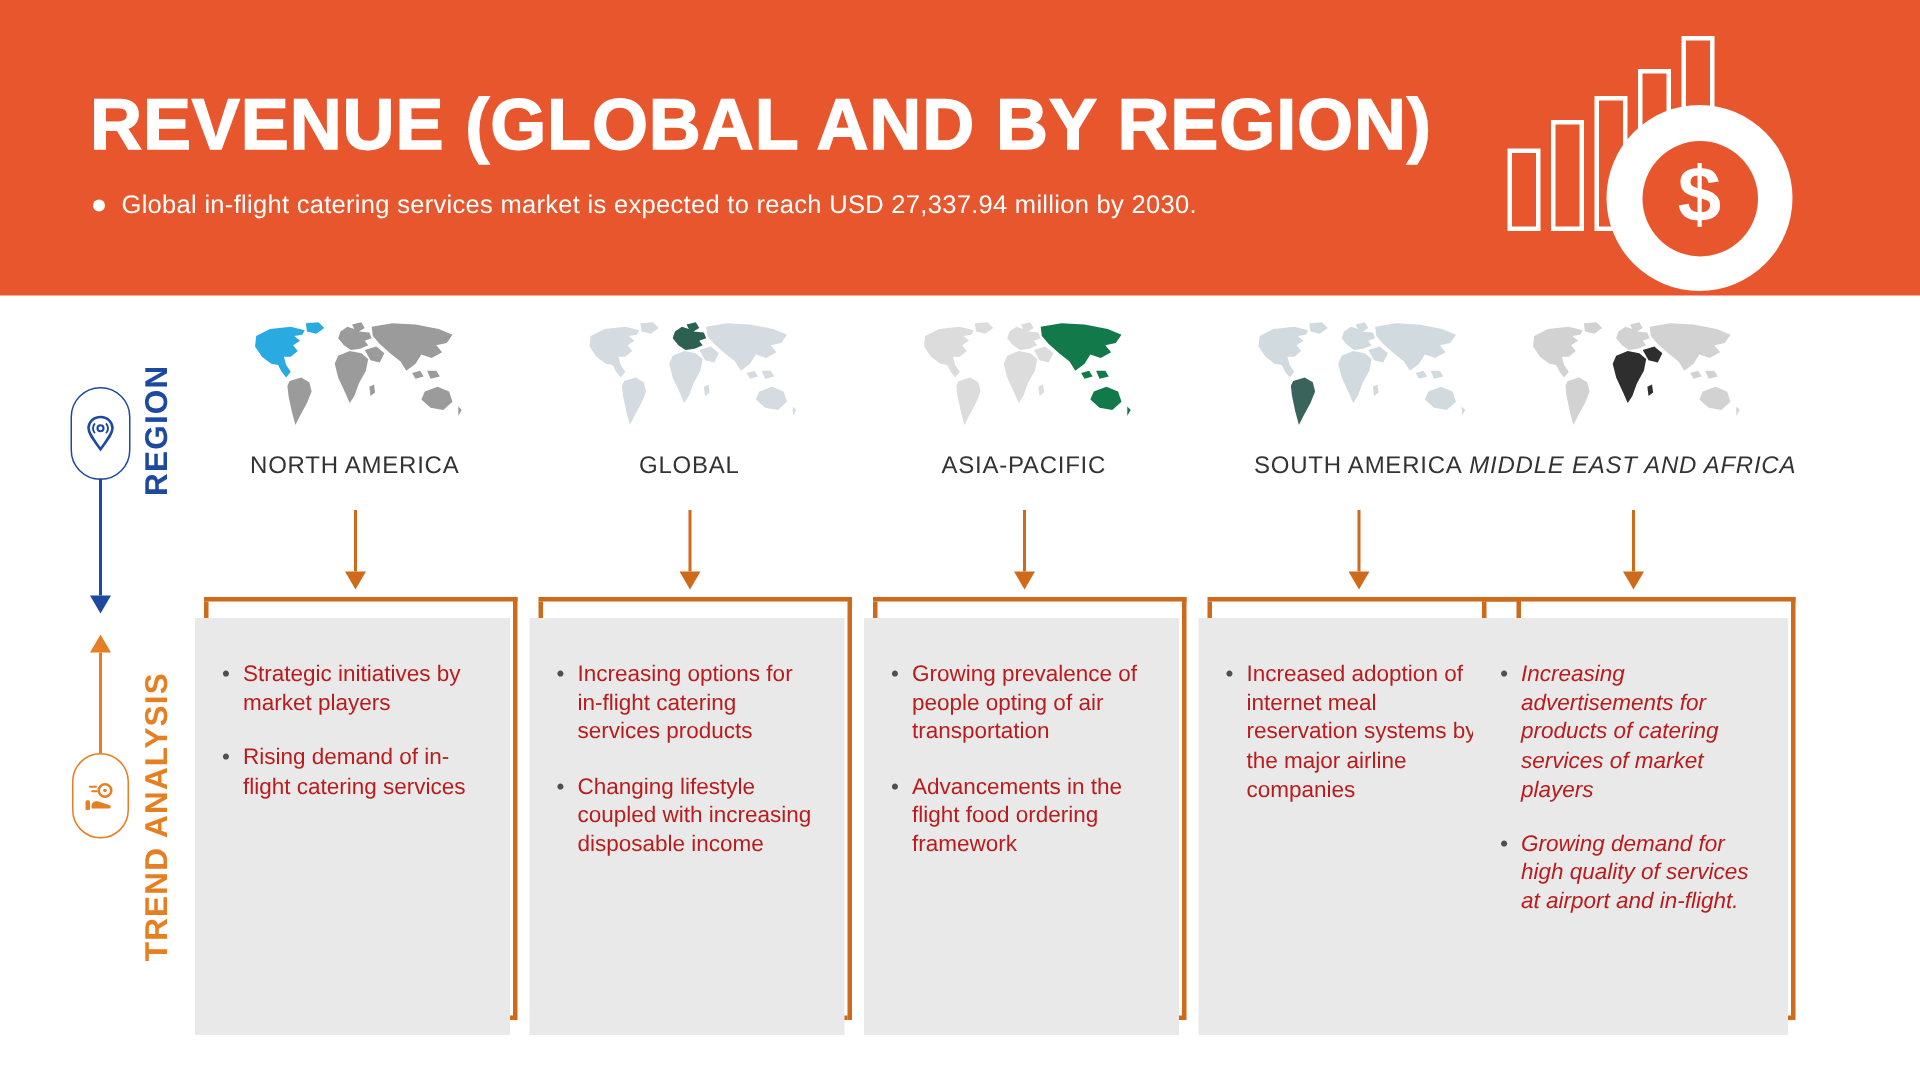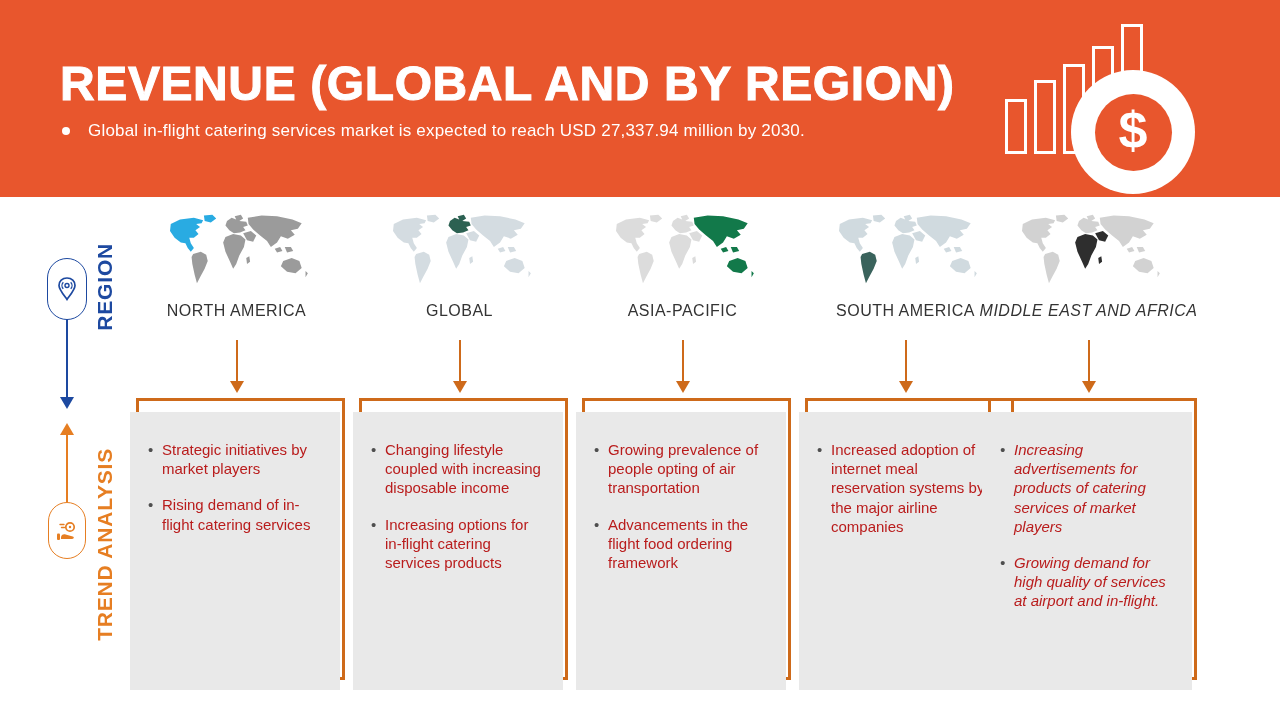--- a/index.html
+++ b/index.html
@@ -4,21 +4,21 @@
 <style>
   html,body{margin:0;padding:0;}
   body{width:1280px;height:720px;position:relative;overflow:hidden;background:#ffffff;
        font-family:"Liberation Sans", sans-serif;}
   .stage{position:absolute;inset:0;}
 
   
   .banner{position:absolute;left:0;top:0;width:1280px;height:197px;background:#E8562D;}
   .title{position:absolute;left:60px;top:56px;margin:0;color:#ffffff;font-size:48px;
          font-weight:700;letter-spacing:0.6px;-webkit-text-stroke:1px #ffffff;}
-  .subtitle{position:absolute;left:62px;top:121px;display:flex;align-items:center;gap:18px;
+  .subtitle{position:absolute;left:62px;top:127px;display:flex;align-items:center;gap:11px;
             color:#ffffff;font-size:17px;letter-spacing:0.2px;}
   .subtitle .dot{width:8px;height:8px;border-radius:50%;background:#ffffff;flex:0 0 auto;}
 
   
   .chart-icon{position:absolute;left:1005px;top:22px;width:200px;height:172px;}
   .chart-icon .bar{position:absolute;bottom:40px;width:22px;border:3px solid #ffffff;box-sizing:border-box;}
   .bar.b1{left:0;height:55px;}
   .bar.b2{left:29px;height:74px;}
   .bar.b3{left:58px;height:90px;}
   .bar.b4{left:87px;height:108px;}
@@ -160,22 +160,22 @@
         <path class="cont c-au" d="M160,61 L171,57 L181,61 L184,70 L176,77 L165,75 L157,68 Z M189,74 L192,77 L189,82 Z" fill="#D4DCE1"></path>
       </svg>
       <div class="map-label">GLOBAL</div>
       <div class="col-arrow">
         <i class="line"></i>
         <i class="head"></i>
       </div>
       <div class="frame"></div>
       <div class="box">
         <ul class="trends">
+            <li>Increasing options for in-flight catering services products</li>
             <li>Changing lifestyle coupled with increasing disposable income</li>
-            <li>Increasing options for in-flight catering services products</li>
           </ul>
       </div>
     </div>
 
     <div class="region-col">
       <svg class="map" viewBox="0 0 200 100" preserveAspectRatio="xMidYMid meet">
         <path class="cont c-na" d="M14,13 L26,7 L44,5 L56,8 L54,12 L47,13 L52,17 L46,21 L50,26 L44,31 L38,31 L40,38 L44,44 L40,49 L36,44 L33,38 L27,37 L19,31 L13,22 Z M57,2 L68,1 L73,6 L66,11 L58,9 Z" fill="#DCDCDC"></path>
         <path class="cont c-sa" d="M43,52 L53,49 L60,53 L62,61 L58,71 L52,82 L48,90 L45,79 L42,65 L41,56 Z" fill="#DCDCDC"></path>
         <path class="cont c-eu" d="M87,9 L93,5 L99,7 L97,3 L105,1 L108,6 L103,9 L112,10 L114,15 L108,17 L111,21 L104,24 L96,25 L90,21 L85,15 Z" fill="#DCDCDC"></path>
         <path class="cont c-af" d="M85,30 L95,26 L105,28 L111,33 L109,43 L103,54 L99,65 L95,71 L91,62 L85,49 L82,37 Z M112,57 L116,55 L117,62 L113,65 Z" fill="#DCDCDC"></path>

